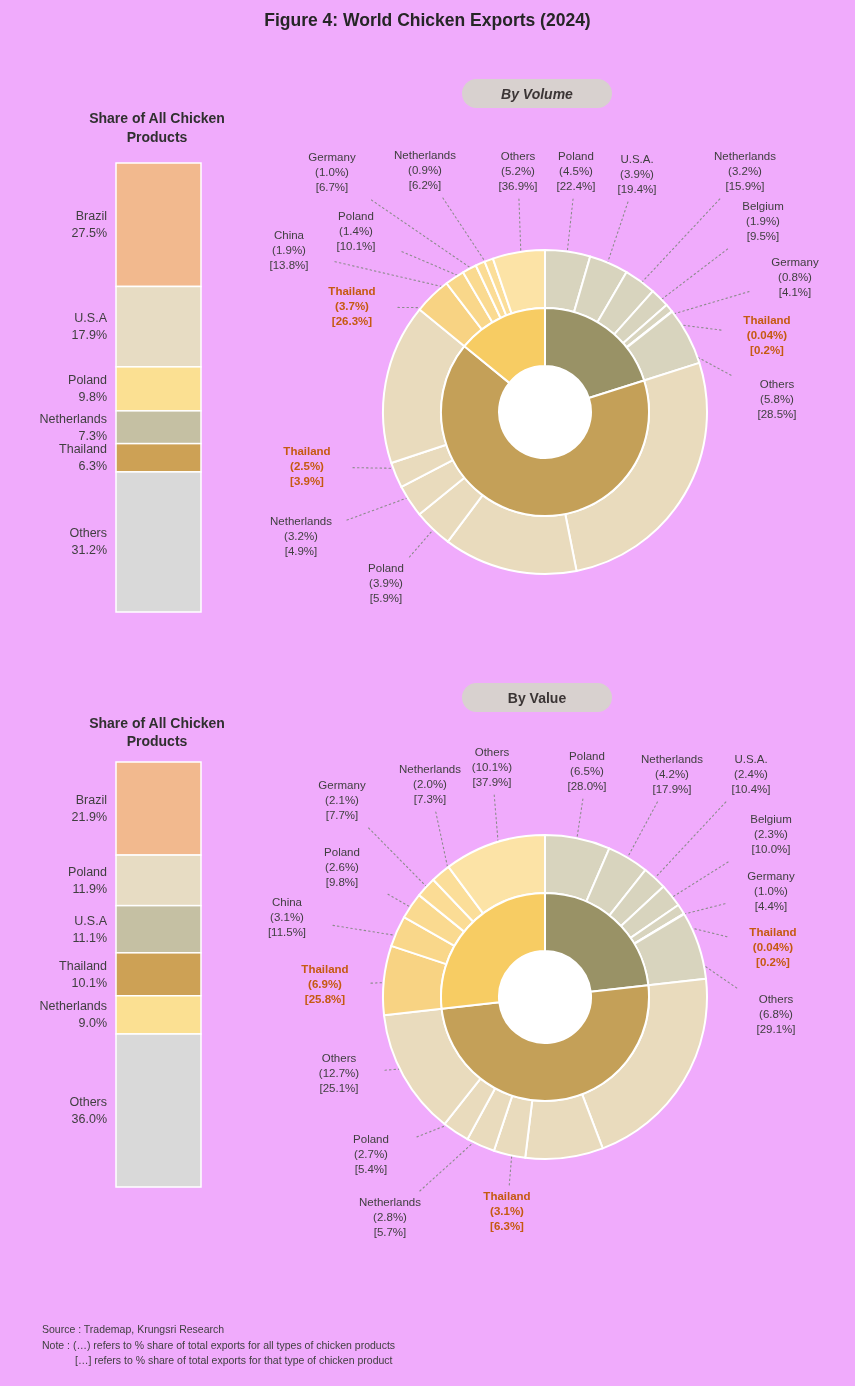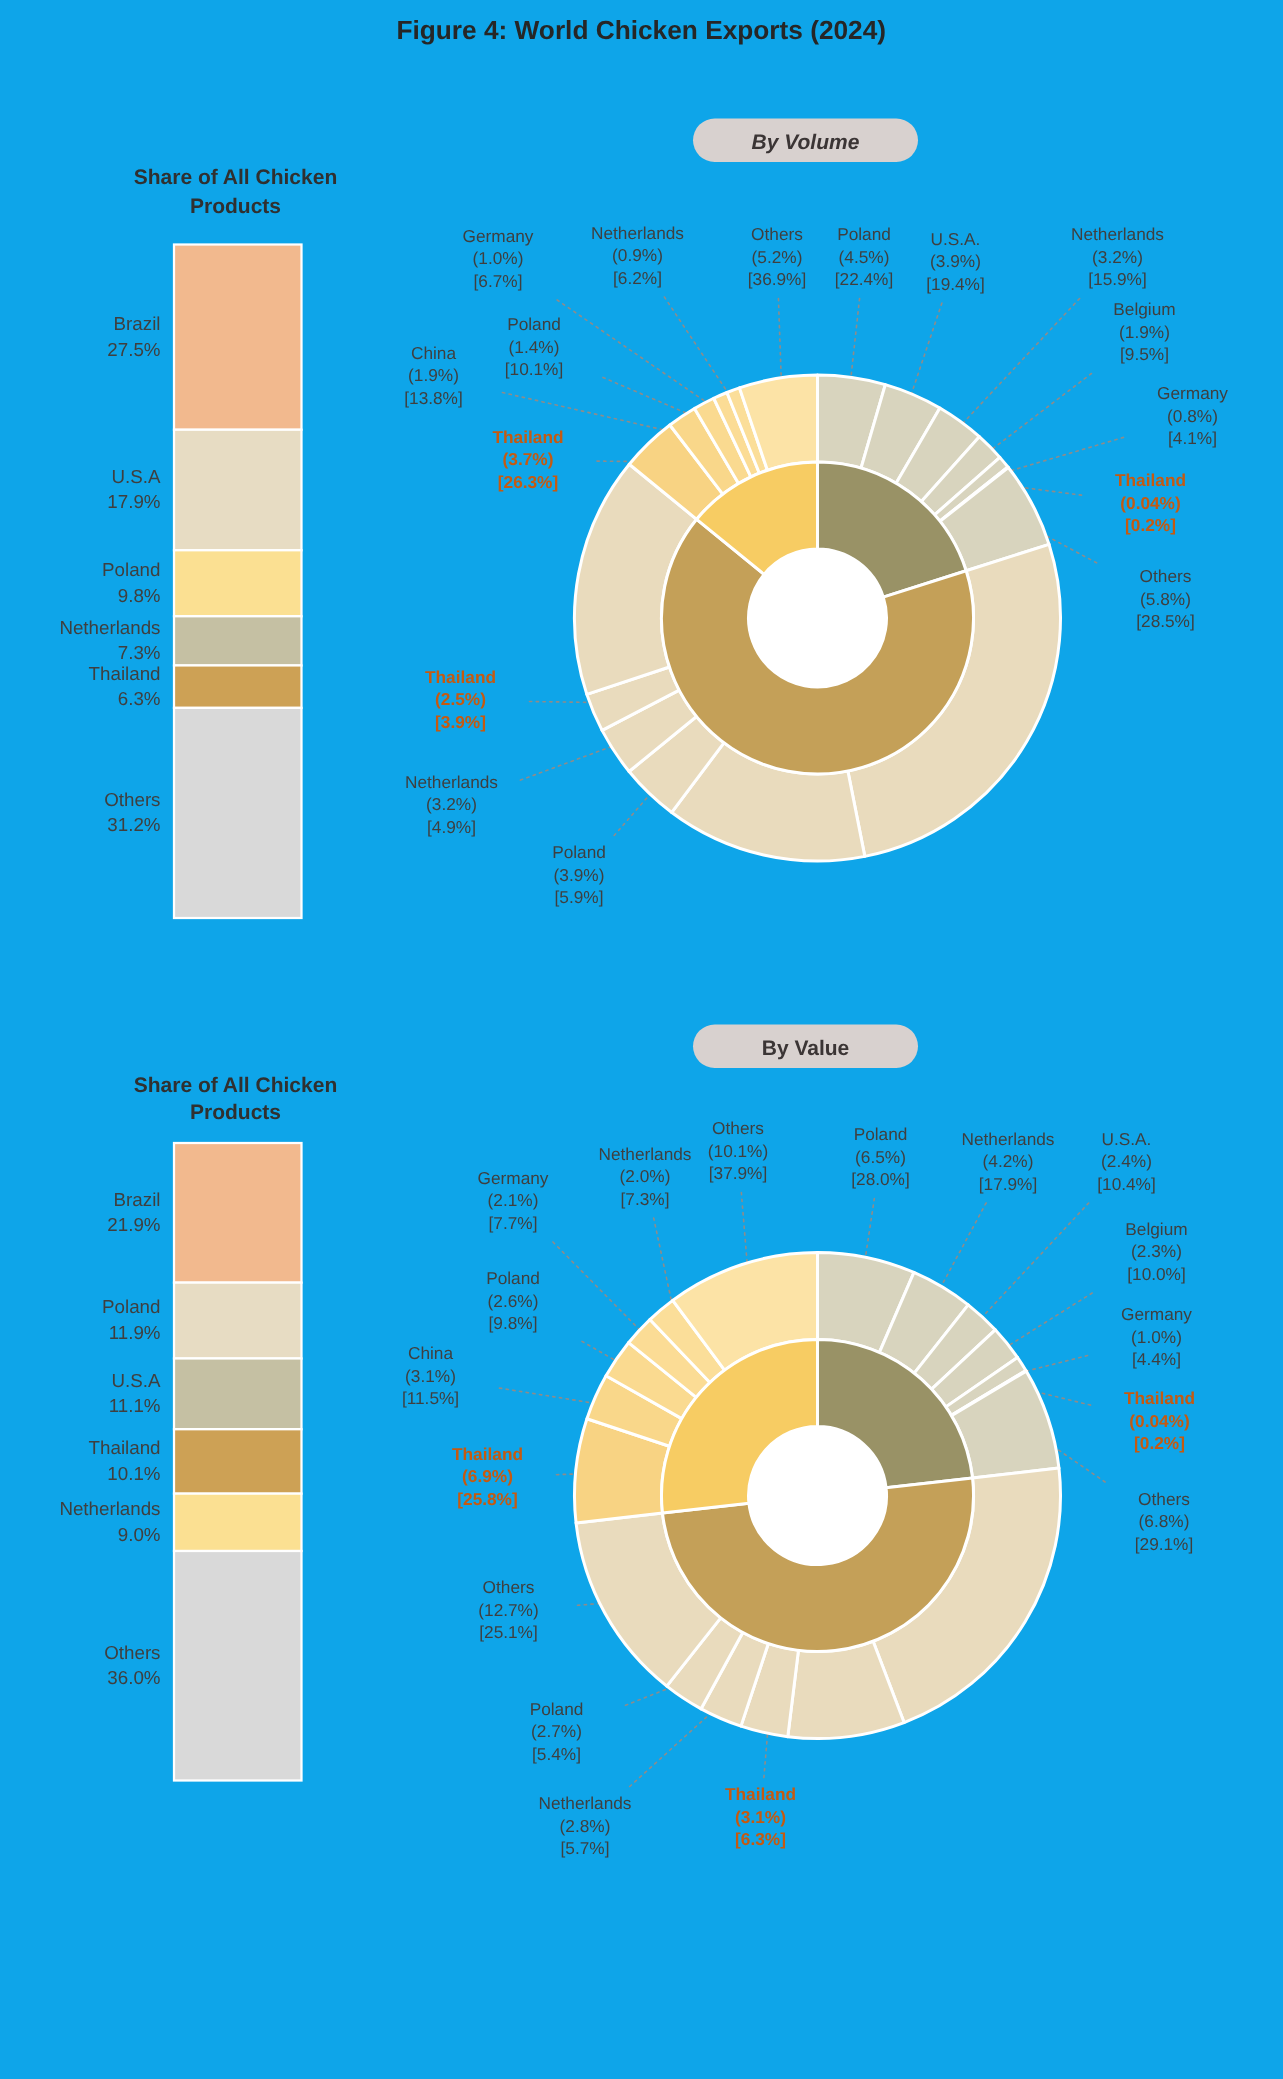--- a/index.html
+++ b/index.html
@@ -1,16 +1,16 @@
 <!DOCTYPE html>
 <html style="--hl: #C55A11; --pill: #D8D1CF;"><head>
 <meta charset="utf-8">
 <style>
   html,body{margin:0;padding:0;background:#fff;}
-  .page{position:relative;width:855px;height:1386px;background:#0ea5e9;overflow:hidden;
+  .page{position:relative;width:855px;height:1386px;background:#f0abfc;overflow:hidden;
         font-family:"Liberation Sans",sans-serif;}
   .fig-title{position:absolute;top:10px;left:0;right:0;text-align:center;margin:0;
         font-size:17.5px;font-weight:bold;color:#262626;}
   .pill{position:absolute;width:150px;height:29px;border-radius:15px;background:var(--pill,#D8D1CF);
         display:flex;align-items:center;justify-content:center;
         font-size:14px;font-weight:bold;color:#3B3535;}
   #pill-volume{left:462px;top:79px;font-style:italic;}
   #pill-value{left:462px;top:683px;}
   .notes{position:absolute;left:42px;top:1322px;font-size:10.5px;line-height:15.5px;color:#404040;}
   .notes .indent{padding-left:33px;}
@@ -290,13 +290,18 @@
         <path d="M433.26 879.7A162 162 0 0 1 448.49 866.89L483.04 913.47A104 104 0 0 0 473.27 921.7Z" fill="#FBDE99" stroke="#ffffff" stroke-width="2" stroke-linejoin="round"></path>
         <path d="M448.49 866.89A162 162 0 0 1 545 835L545 893A104 104 0 0 0 483.04 913.47Z" fill="#FCE3A6" stroke="#ffffff" stroke-width="2" stroke-linejoin="round"></path>
         <path d="M441.66 1008.74A104 104 0 0 1 545 893L545 951A46 46 0 0 0 499.29 1002.19Z" fill="#F7CC63" stroke="#ffffff" stroke-width="2" stroke-linejoin="round"></path>
         <circle cx="545" cy="997" r="46" fill="#ffffff"></circle>
       </g>
     </svg>
 
   <div class="pill" id="pill-volume">By Volume</div>
   <div class="pill" id="pill-value">By Value</div>
 
+  <div class="notes">
+    <div>Source : Trademap, Krungsri Research</div>
+    <div>Note : (…) refers to % share of total exports for all types of chicken products</div>
+    <div class="indent">[…] refers to % share of total exports for that type of chicken product</div>
+  </div>
 </div>
 
 </body></html>

